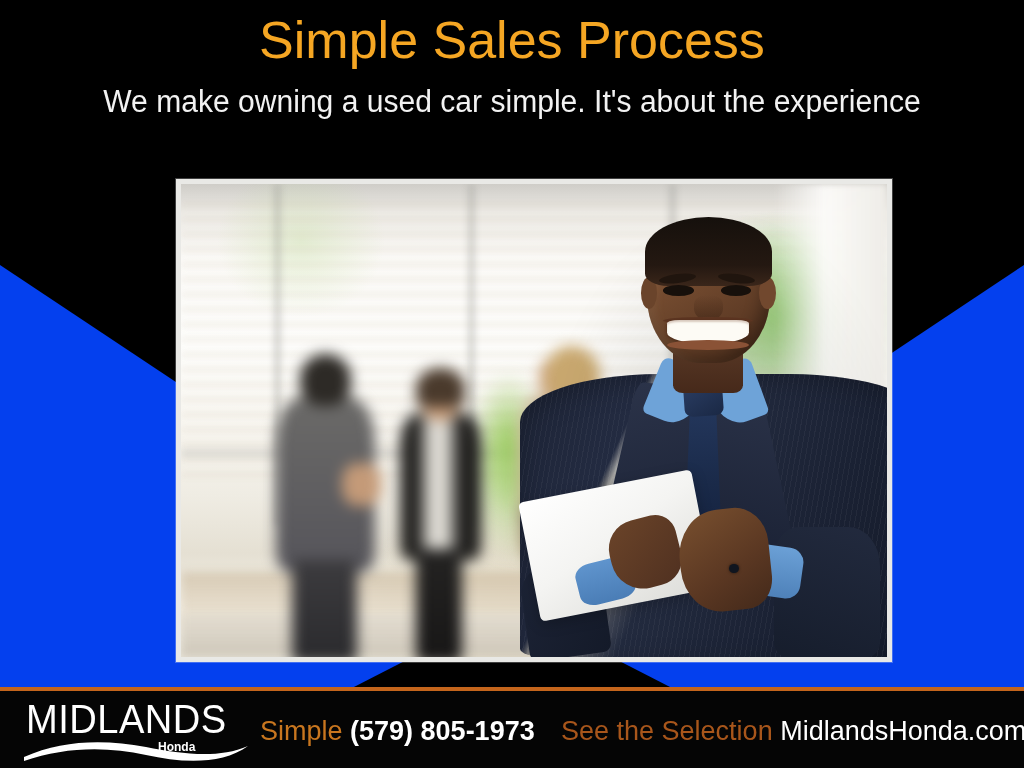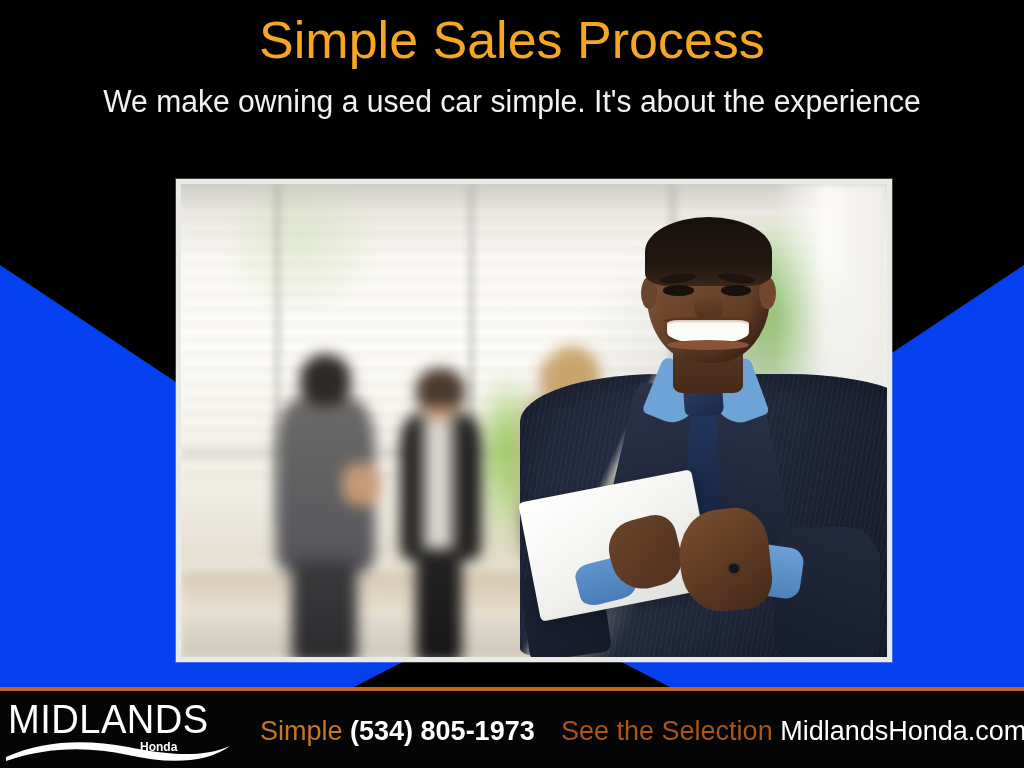--- a/index.html
+++ b/index.html
@@ -502,21 +502,21 @@
     background: #C4651C;
   }
   .footer {
     position: absolute;
     left: 0; top: 691px;
     width: 1024px; height: 77px;
     background: #050505;
   }
   .logo {
     position: absolute;
-    left: 4px; top: 6px;
+    left: 22px; top: 6px;
     width: 230px; height: 66px;
   }
   .logo-main {
     position: absolute;
     left: 4px; top: 0;
     color: #ffffff;
     font-size: 41px;
     line-height: 44px;
     font-weight: 300;
     letter-spacing: 0.5px;
@@ -653,21 +653,21 @@
     <div class="logo">
       <div class="logo-main">MIDLANDS</div>
       <div class="logo-sub">Honda</div>
       <svg class="swoosh" viewBox="0 0 230 26" preserveAspectRatio="none">
         <path d="M2,20 C40,3 82,2 124,10 C160,17 196,22 226,9 C200,28 160,26 124,18 C84,9 42,10 2,24 Z" fill="#ffffff"></path>
       </svg>
     </div>
 
     <div class="footer-phone">
       <span class="lbl">Simple</span>
-      <span class="num">(534) 805-1973</span>
+      <span class="num">(579) 805-1973</span>
     </div>
 
     <div class="footer-site">
       <span class="lbl">See the Selection</span>
       <span class="url">MidlandsHonda.com</span>
     </div>
 
   </div>
 
 </div>

